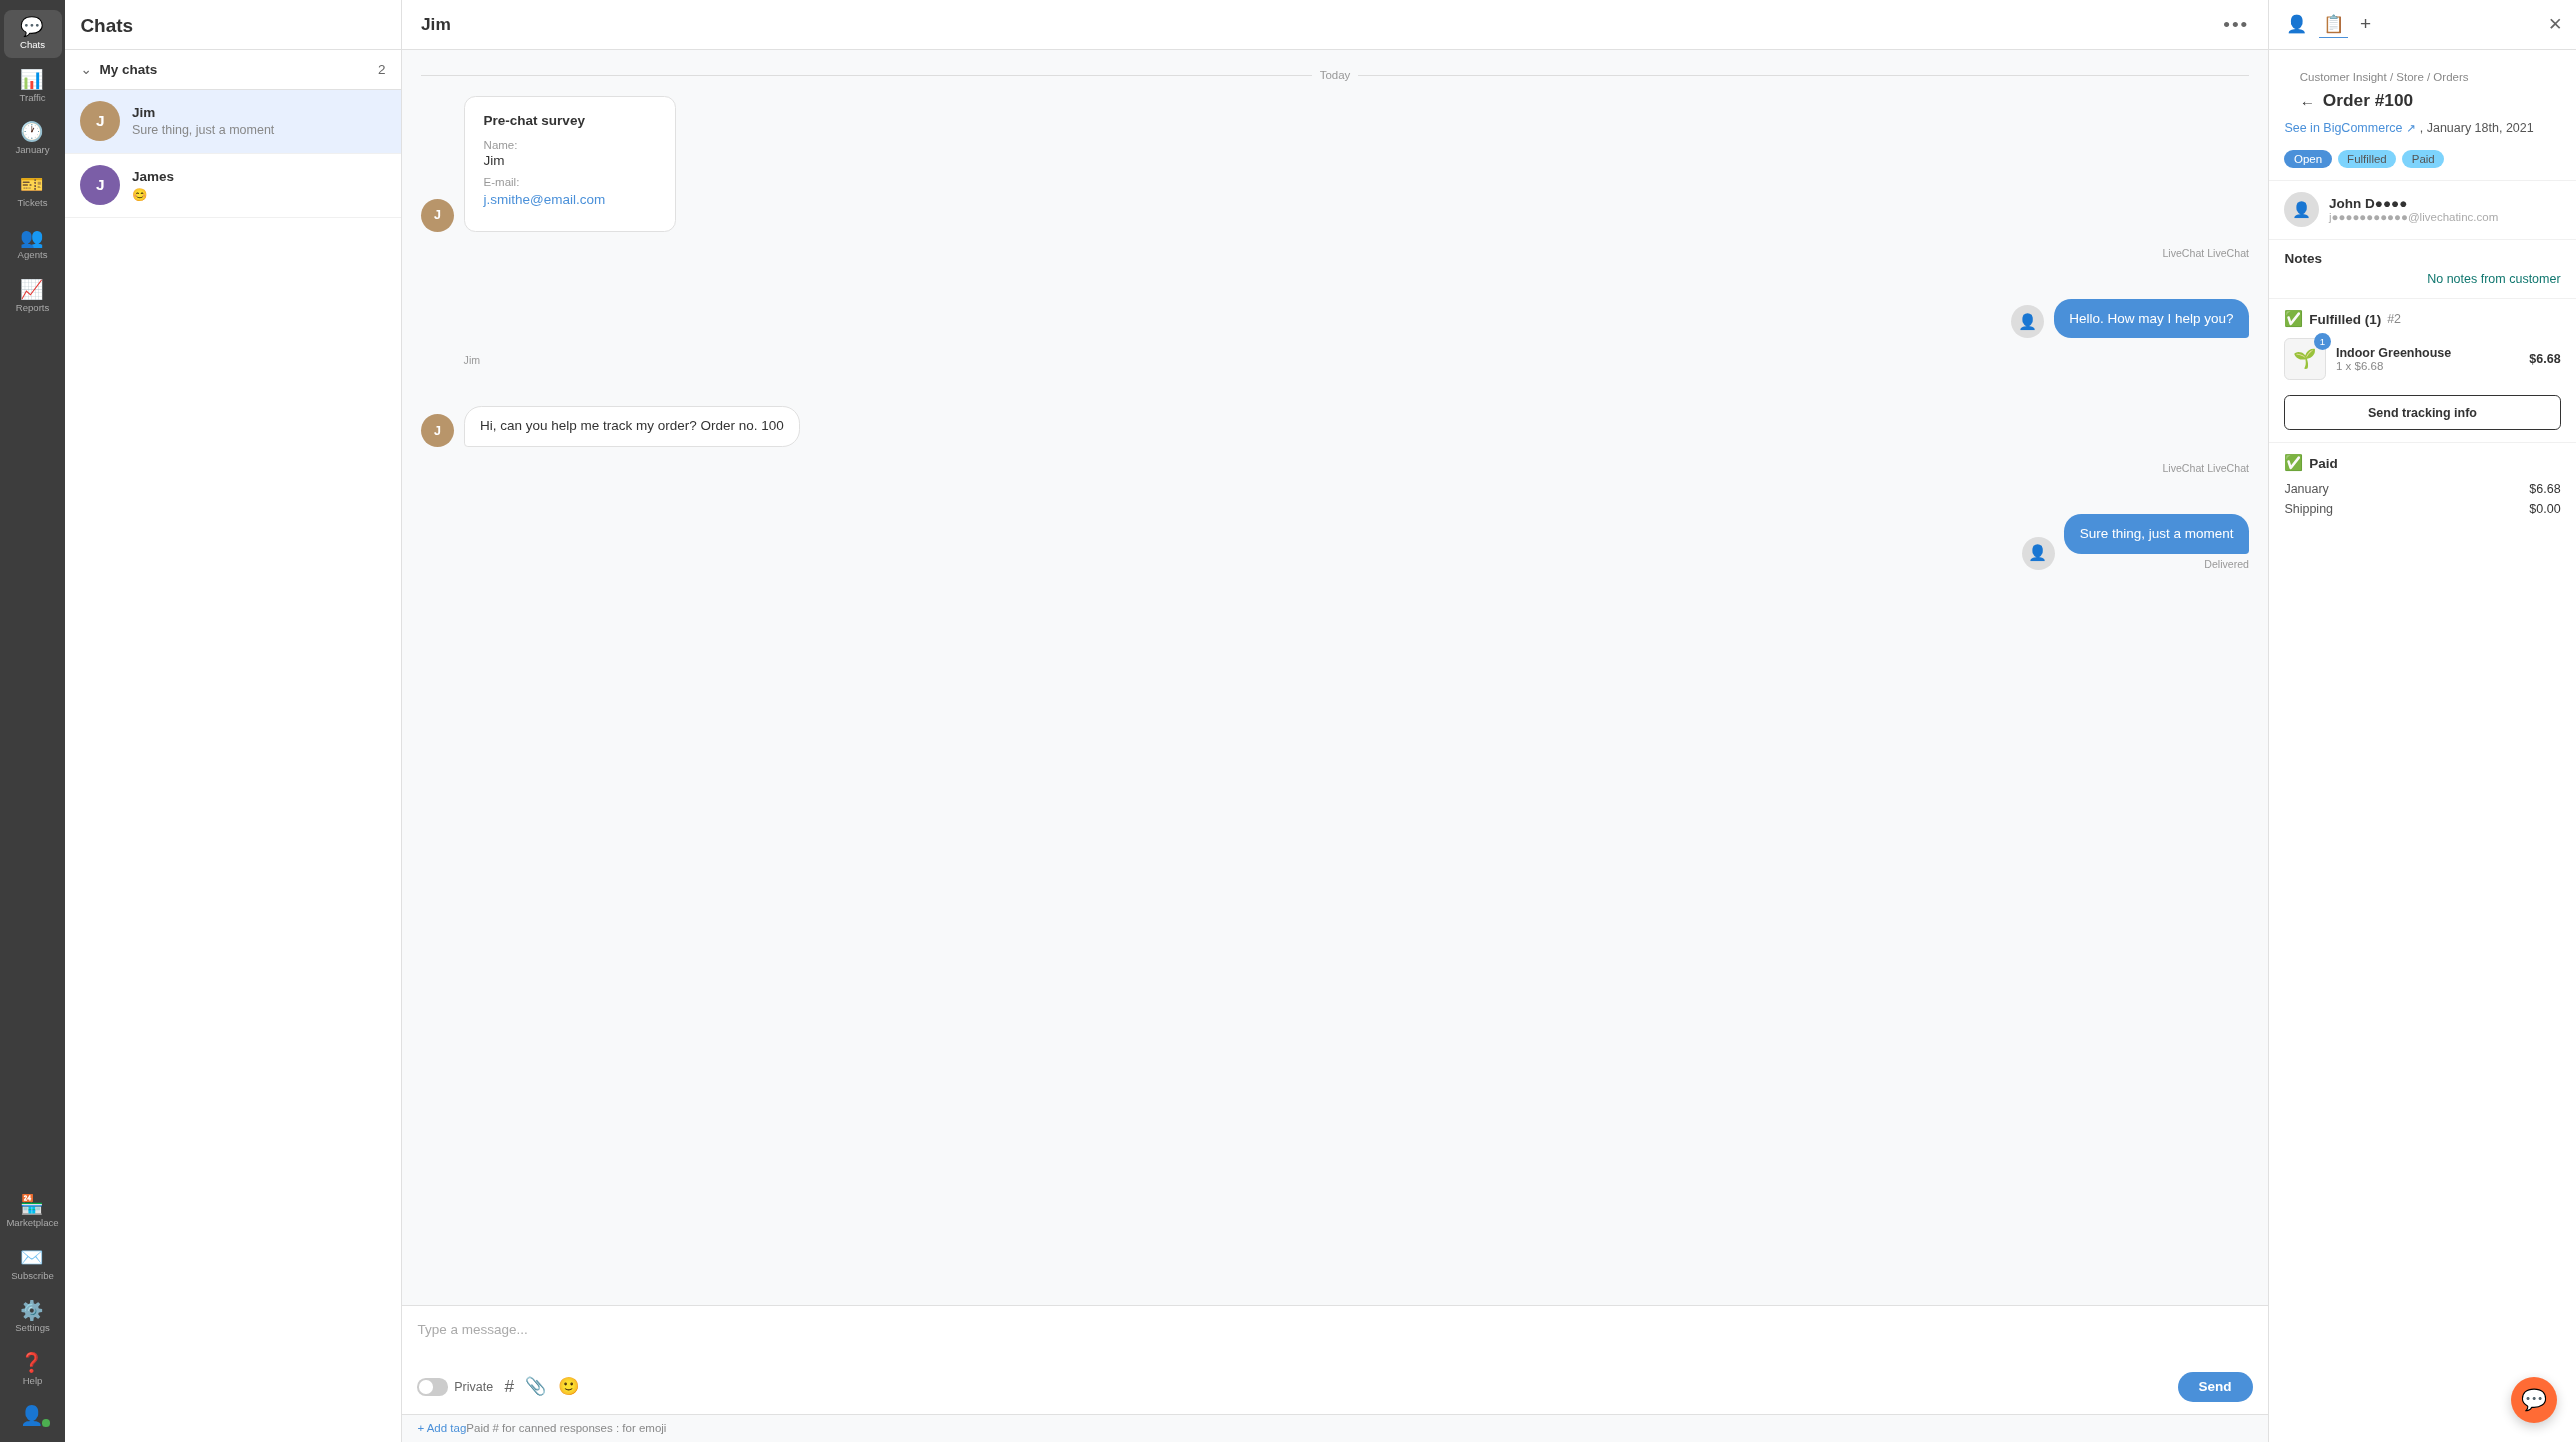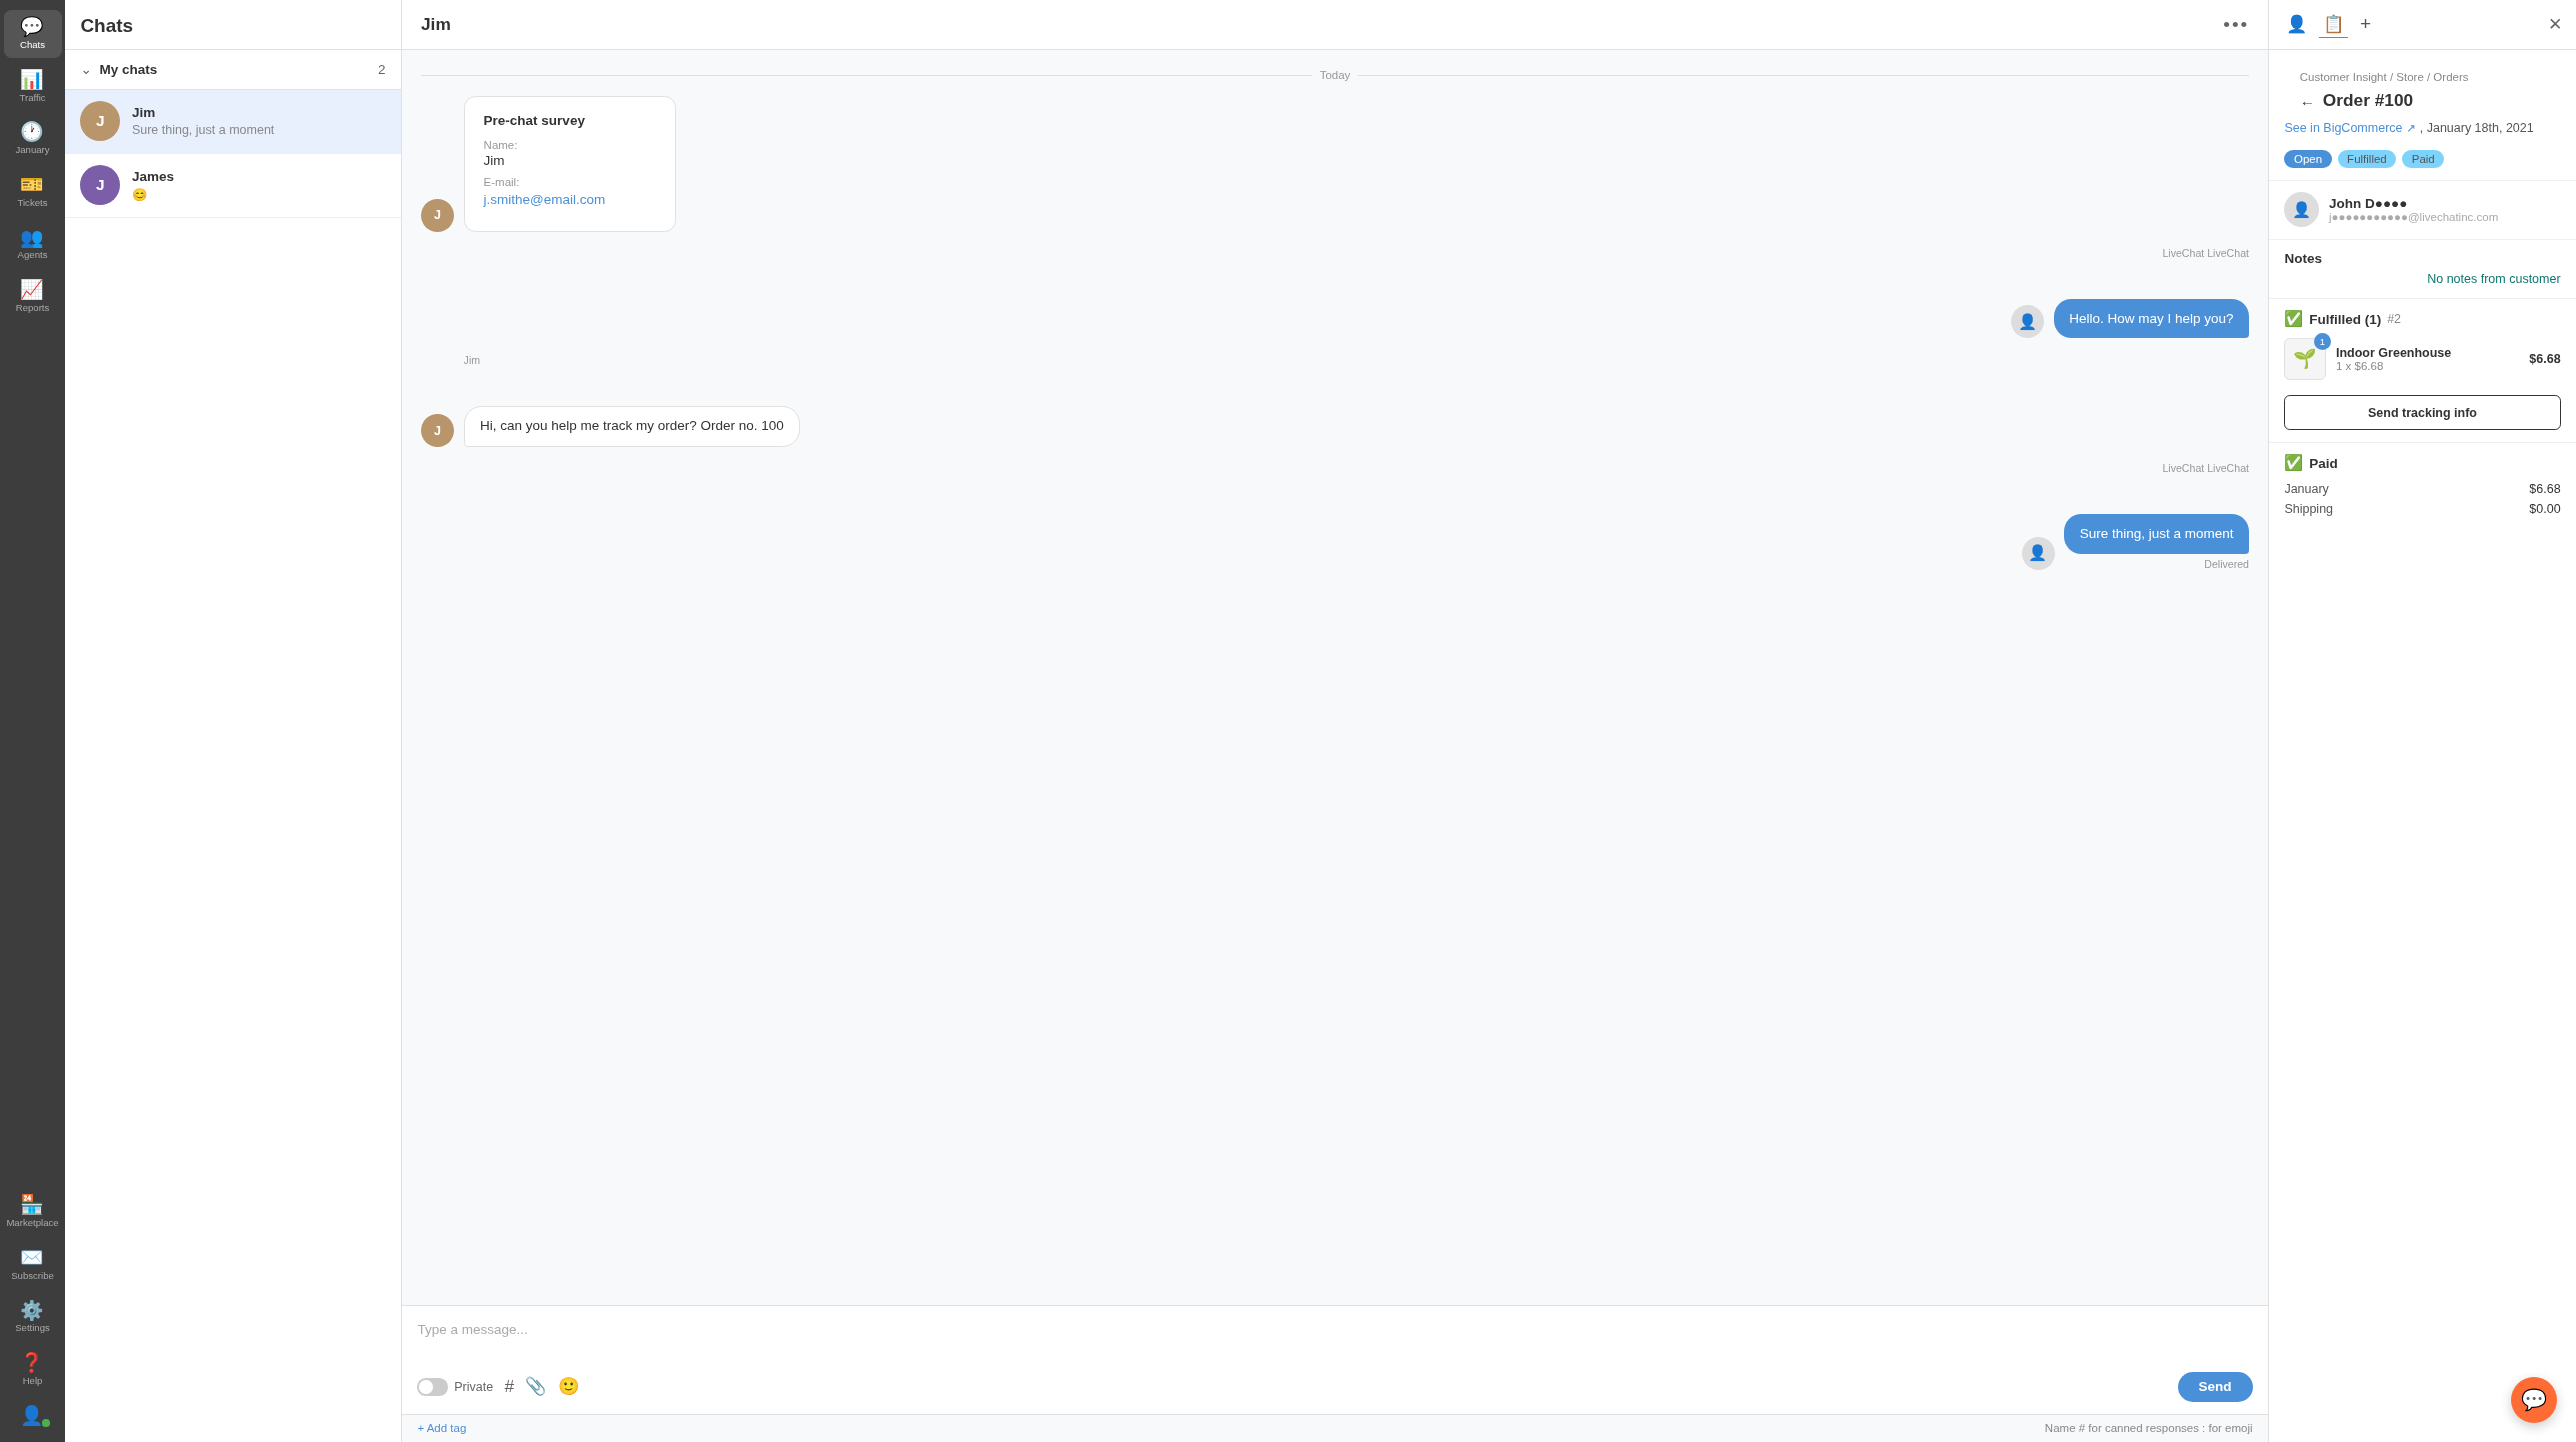--- a/index.html
+++ b/index.html
@@ -245,21 +245,21 @@
       font-size: 13.5px;
       font-weight: 600;
       cursor: pointer;
     }
 
     .chat-footer {
       padding: 7.7px 15.4px;
       background: #f8f9fa;
       border-top: 1px solid #e0e0e0;
       display: flex;
-      justify-content: space-between;
+      justify-content: flex-start;
       align-items: center;
       font-size: 11.5px;
       color: #888;
     }
     .add-tag { color: #4a90d9; cursor: pointer; text-decoration: none; }
 
     
     .right-panel {
       width: 308px;
       background: #fff;
@@ -555,21 +555,21 @@
         <div class="toggle-switch"></div>
         <span>Private</span>
       </div>
       <span class="input-icon">#</span>
       <span class="input-icon">📎</span>
       <span class="input-icon">🙂</span>
       <button class="send-btn">Send</button>
     </div>
     <div class="chat-footer">
       <a class="add-tag" href="#">+ Add tag</a>
-      <span>Name # for canned responses  :  for emoji</span>
+      <span>Paid # for canned responses  :  for emoji</span>
     </div>
   </div>
 </div>
 
 <div class="right-panel">
   <div class="right-panel-header">
     <span class="rp-icon">👤</span>
     <span class="rp-icon active" style="border-bottom:1.9px solid #4a90d9; padding-bottom:1.9px;">📋</span>
     <span class="rp-icon" style="font-size:19px;font-weight:300;">+</span>
     <span class="rp-close" style="margin-left:auto;">✕</span>

